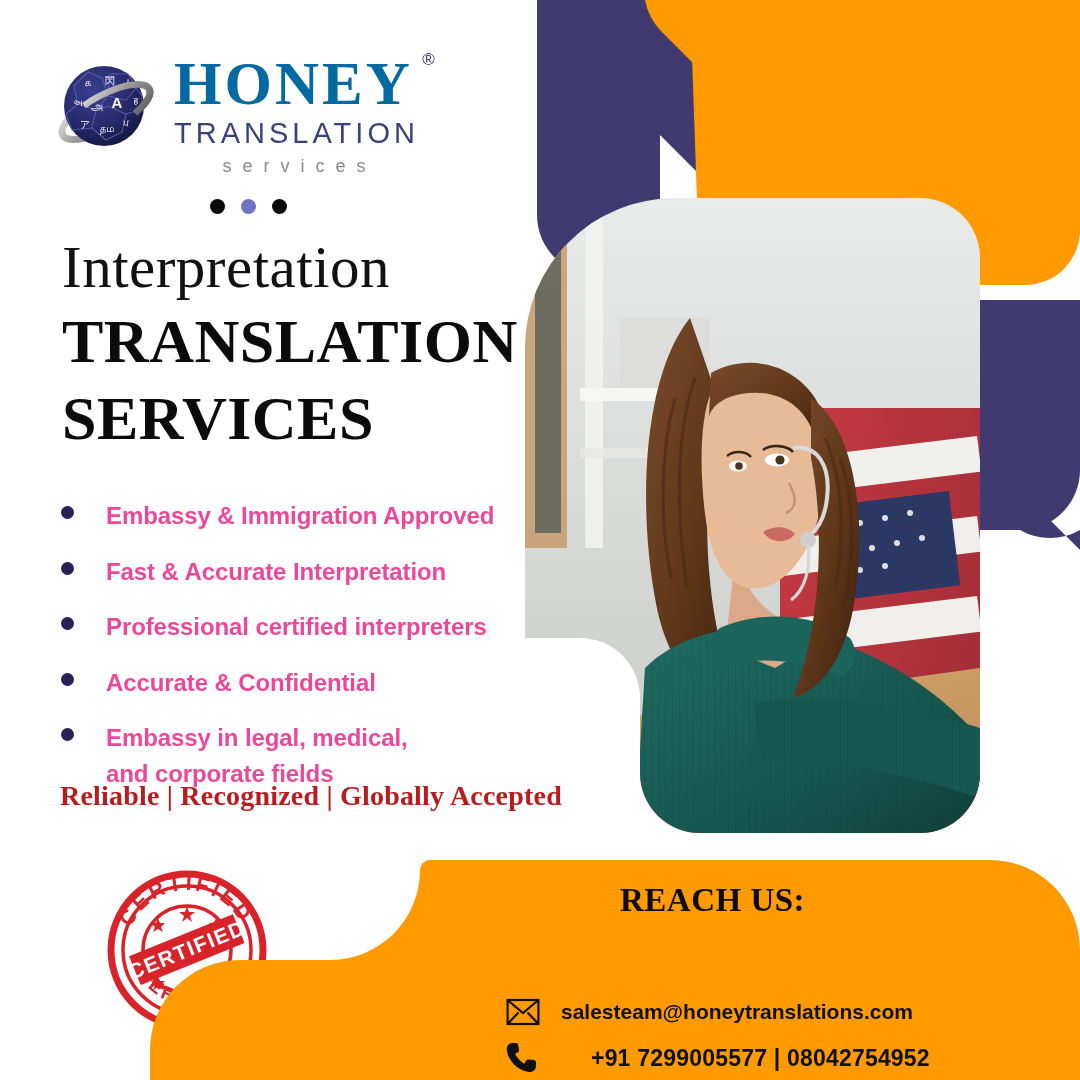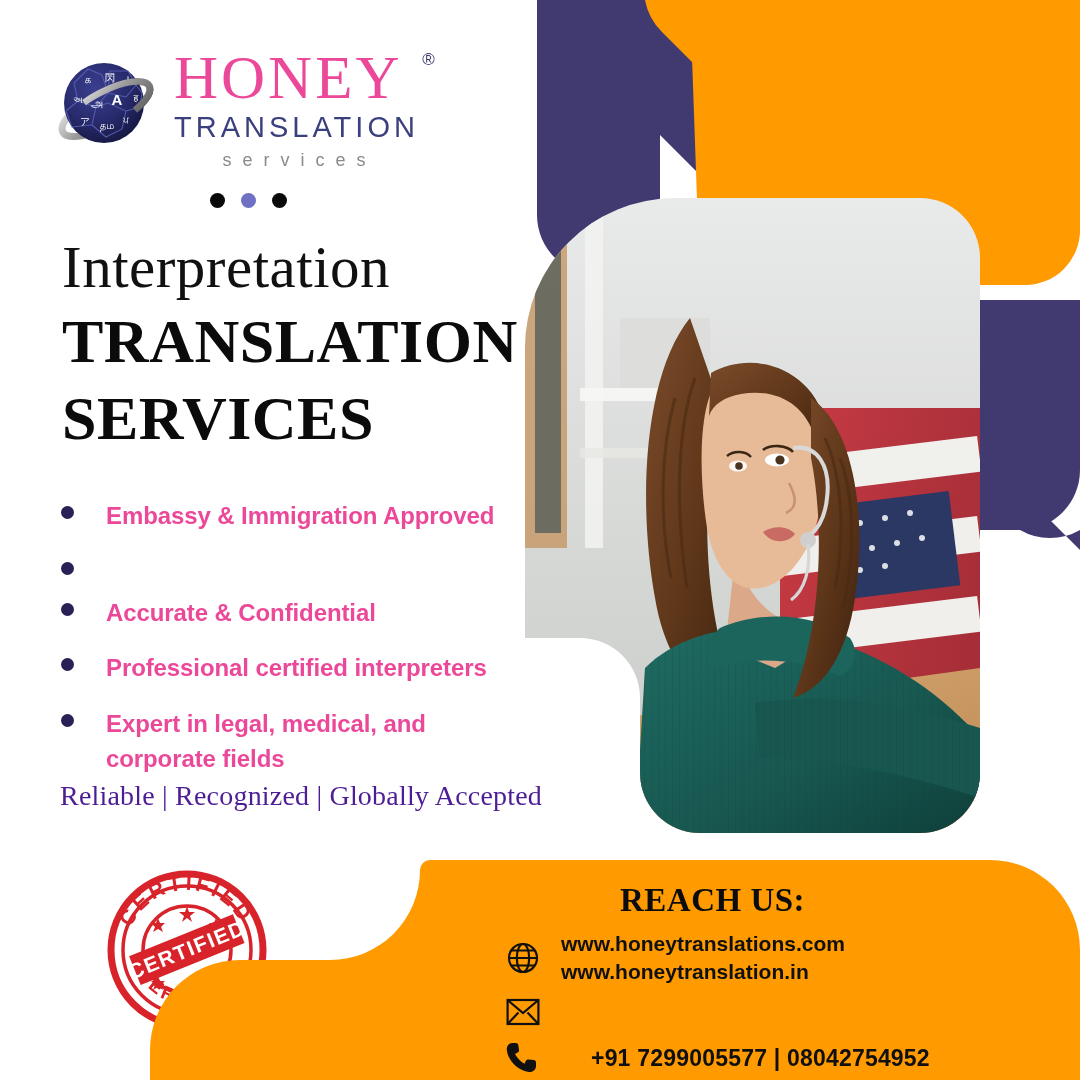--- a/index.html
+++ b/index.html
@@ -16,22 +16,22 @@
   .deco-layer svg { display:block; width:1080px; height:1080px; }
 
   
   .logo-block { position:absolute; left:52px; top:44px; width:420px; }
   .logo-row { display:flex; align-items:center; gap:14px; }
   .logo-globe { width:108px; height:108px; flex:0 0 108px; position:relative; }
   .logo-globe svg { display:block; width:108px; height:108px; }
   .logo-words { position:relative; padding-top:4px; }
   .logo-honey {
     font-family:"Liberation Serif", serif;
-    font-size:61px; font-weight:400; letter-spacing:3px;
-    color:#ec4899; line-height:0.98;
+    font-size:61px; font-weight:700; letter-spacing:3px;
+    color:#0369a1; line-height:0.98;margin-top:6px;
   }
   .logo-reg {
     position:absolute; right:-16px; top:6px;
     font-family:"Liberation Sans", sans-serif;
     font-size:17px; color:#3a3a6e;
   }
   .logo-translation {
     font-family:"Liberation Sans", sans-serif;
     font-size:29px; font-weight:400; letter-spacing:4.0px;
     color:#3a3f7d; line-height:1.2; margin-top:2px;
@@ -70,21 +70,21 @@
   .bullet-text {
     font-family:"Liberation Sans", sans-serif;
     font-size:24px; font-weight:700; color:#ec4899;
     line-height:1.48; letter-spacing:-0.1px;
   }
 
   
   .tagline {
     position:absolute; left:60px; top:780px;
     font-family:"Liberation Serif", serif;
-    font-size:28px; font-weight:400; color:#4c1d95;
+    font-size:28px; font-weight:700; color:#b91c1c;
     letter-spacing:0.2px; white-space:nowrap;
   }
 
   
   .photo-wrap { position:absolute; left:525px; top:198px; width:455px; height:635px; }
   .photo-wrap svg { display:block; width:455px; height:635px; }
 
   
   .stamp { position:absolute; left:103px; top:866px; width:168px; height:168px; }
   .stamp svg { display:block; width:168px; height:168px; }
@@ -324,32 +324,33 @@
   </svg>
 </div>
 
 <div class="bullets">
   <div class="bullet-item">
     <span class="bullet-dot"></span>
     <span class="bullet-text">Embassy &amp; Immigration Approved</span>
   </div>
   <div class="bullet-item">
     <span class="bullet-dot"></span>
+    <span class="bullet-text">Fast &amp; Accurate Interpretation</span>
+  </div>
+  <div class="bullet-item">
+    <span class="bullet-dot"></span>
+    <span class="bullet-text">Professional certified interpreters</span>
   </div>
   <div class="bullet-item">
     <span class="bullet-dot"></span>
     <span class="bullet-text">Accurate &amp; Confidential</span>
   </div>
   <div class="bullet-item">
     <span class="bullet-dot"></span>
-    <span class="bullet-text">Professional certified interpreters</span>
-  </div>
-  <div class="bullet-item">
-    <span class="bullet-dot"></span>
-    <span class="bullet-text" style="max-width:345px">Expert in legal, medical, and corporate fields</span>
+    <span class="bullet-text" style="max-width:345px">Embassy in legal, medical, and corporate fields</span>
   </div>
 </div>
 
 <div class="tagline">Reliable  |  Recognized  |  Globally Accepted</div>
 
 <div class="stamp">
   <svg viewBox="0 0 168 168" xmlns="http://www.w3.org/2000/svg">
     <defs>
       <path id="arcTop" d="M24 84 A60 60 0 0 1 144 84"></path>
       <path id="arcBot" d="M30 84 A54 54 0 0 0 138 84"></path>
@@ -382,41 +383,29 @@
 
 <div class="contact-panel">
   <svg viewBox="0 0 1080 220" xmlns="http://www.w3.org/2000/svg">
     <path d="M150 220 V190 A90 90 0 0 1 240 100 H330
              A90 90 0 0 0 420 10 A10 10 0 0 1 430 0
              H990 A90 90 0 0 1 1080 90 V220 Z" fill="#FF9A00"></path>
   </svg>
   <div class="contact-content">
     <div class="reach-title">REACH US:</div>
 
-    <div class="c-row row-web">
-      <span class="c-icon">
-        <svg width="34" height="34" viewBox="0 0 34 34">
-          <circle cx="17" cy="17" r="14" fill="none" stroke="#101010" stroke-width="2.2"></circle>
-          <ellipse cx="17" cy="17" rx="6.2" ry="14" fill="none" stroke="#101010" stroke-width="2.2"></ellipse>
-          <path d="M3 17 H31 M5.4 9.5 H28.6 M5.4 24.5 H28.6" stroke="#101010" stroke-width="2.2" fill="none"></path>
-        </svg>
-      </span>
-      <span class="c-text">
-        <span>www.honeytranslations.com</span><br>
-        <span>www.honeytranslation.in</span>
-      </span>
-    </div>
 
     <div class="c-row row-mail">
       <span class="c-icon">
         <svg width="34" height="28" viewBox="0 0 34 28">
           <rect x="1.6" y="2" width="30.8" height="24" fill="none" stroke="#101010" stroke-width="2.2"></rect>
           <path d="M1.6 2 L17 15 L32.4 2 M1.6 26 L12.5 14.5 M32.4 26 L21.5 14.5" fill="none" stroke="#101010" stroke-width="2.2"></path>
         </svg>
       </span>
+      <span class="c-text">salesteam@honeytranslations.com</span>
     </div>
 
     <div class="c-row row-phone">
       <span class="c-icon">
         <svg width="34" height="34" viewBox="0 0 34 34">
           <path d="M8.5 2 C5 2 2.5 5 2.8 9 C4 19.5 13.5 29.5 25 31 C29 31.4 32 28.6 32 25
                    L32 21.5 C32 20.2 31 19.2 29.8 19.1 L24.5 18.6 C23.3 18.5 22.2 19.1 21.7 20.2
                    L20.5 22.8 C16.6 20.6 13 16.9 11 13 L13.6 11.6 C14.7 11 15.2 9.9 15 8.7
                    L14.3 4.2 C14.1 2.9 13.1 2 11.8 2 Z" fill="#101010"></path>
         </svg>

